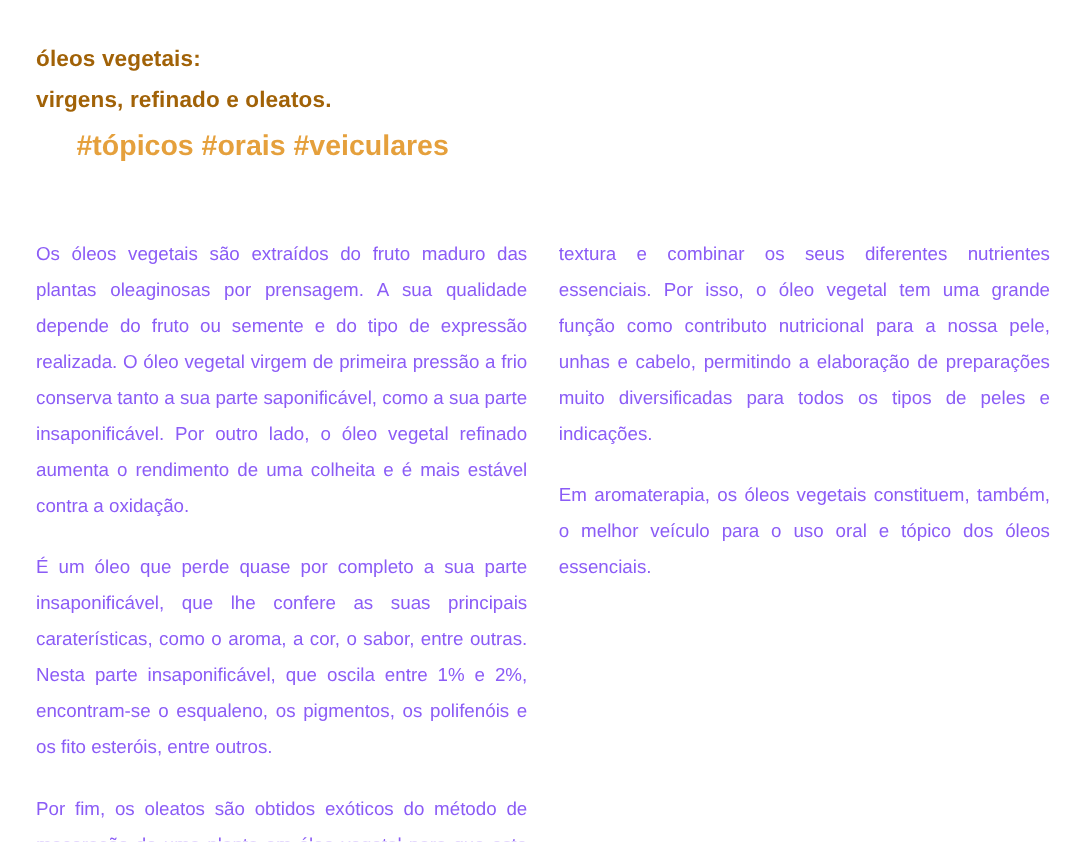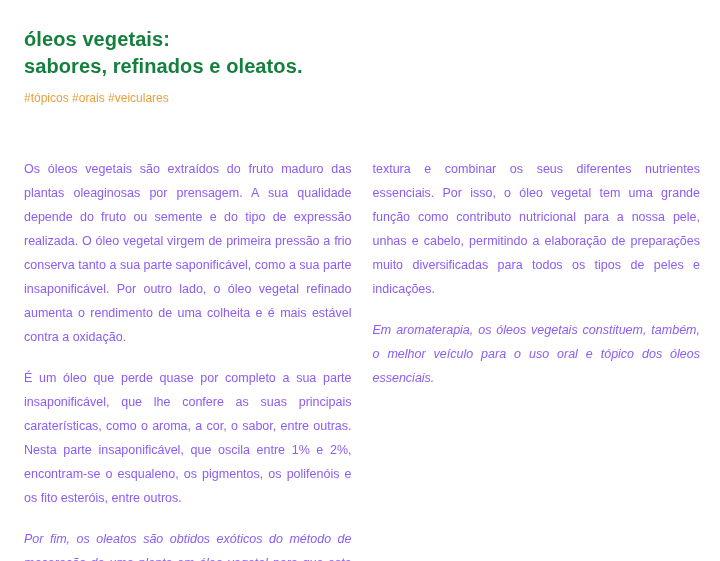--- a/index.html
+++ b/index.html
@@ -15,32 +15,33 @@
     overflow: hidden;
     font-family: "Liberation Sans", sans-serif;
   }
   .header {
     position: absolute;
     left: 24px;
     top: 26px;
     right: 24px;
   }
   .title-line {
-    font-size: 20px;
+    font-size: 15px;
     font-weight: bold;
     line-height: 27px;
-    color: #15803d;
+    color: #a16207;
     letter-spacing: 0.1px;
   }
   .hashtags {
     margin-top: 9px;
-    font-size: 12px;
-    font-weight: normal;
+    font-size: 19px;
+    font-weight: bold;
     line-height: 18px;
     color: #e5a03c;
+    margin-left: 27px;
   }
   .columns {
     position: absolute;
     top: 157px;
     left: 24px;
     width: 676px;
     display: flex;
     gap: 21px;
   }
   .col {
@@ -48,31 +49,30 @@
     text-align: justify;
     font-size: 12.5px;
     line-height: 24px;
     color: #8b5cf6;
   }
   .col p {
     margin: 0 0 17px 0;
   }
   .col p:last-child {
     margin-bottom: 0;
-    font-style: italic;
   }
 </style>
 </head>
 <body>
 
 <div class="page">
 
   <div class="header">
     <div class="title-line">óleos vegetais:</div>
-    <div class="title-line">sabores, refinados e oleatos.</div>
+    <div class="title-line">virgens, refinado e oleatos.</div>
     <div class="hashtags">#tópicos #orais #veiculares</div>
   </div>
 
   <div class="columns">
     <div class="col">
       <p>Os óleos vegetais são extraídos do fruto maduro das plantas oleaginosas por prensagem. A sua qualidade depende do fruto ou semente e do tipo de expressão realizada. O óleo vegetal virgem de primeira pressão a frio conserva tanto a sua parte saponificável, como a sua parte insaponificável. Por outro lado, o óleo vegetal refinado aumenta o rendimento de uma colheita e é mais estável contra a oxidação.</p>
       <p>É um óleo que perde quase por completo a sua parte insaponificável, que lhe confere as suas principais caraterísticas, como o aroma, a cor, o sabor, entre outras. Nesta parte insaponificável, que oscila entre 1% e 2%, encontram-se o esqualeno, os pigmentos, os polifenóis e os fito esteróis, entre outros.</p>
       <p>Por fim, os oleatos são obtidos exóticos do método de maceração de uma planta em óleo vegetal para que este seja enriquecido com os princípios ativos lipossolúveis da planta.</p>
     </div>
     <div class="col">

